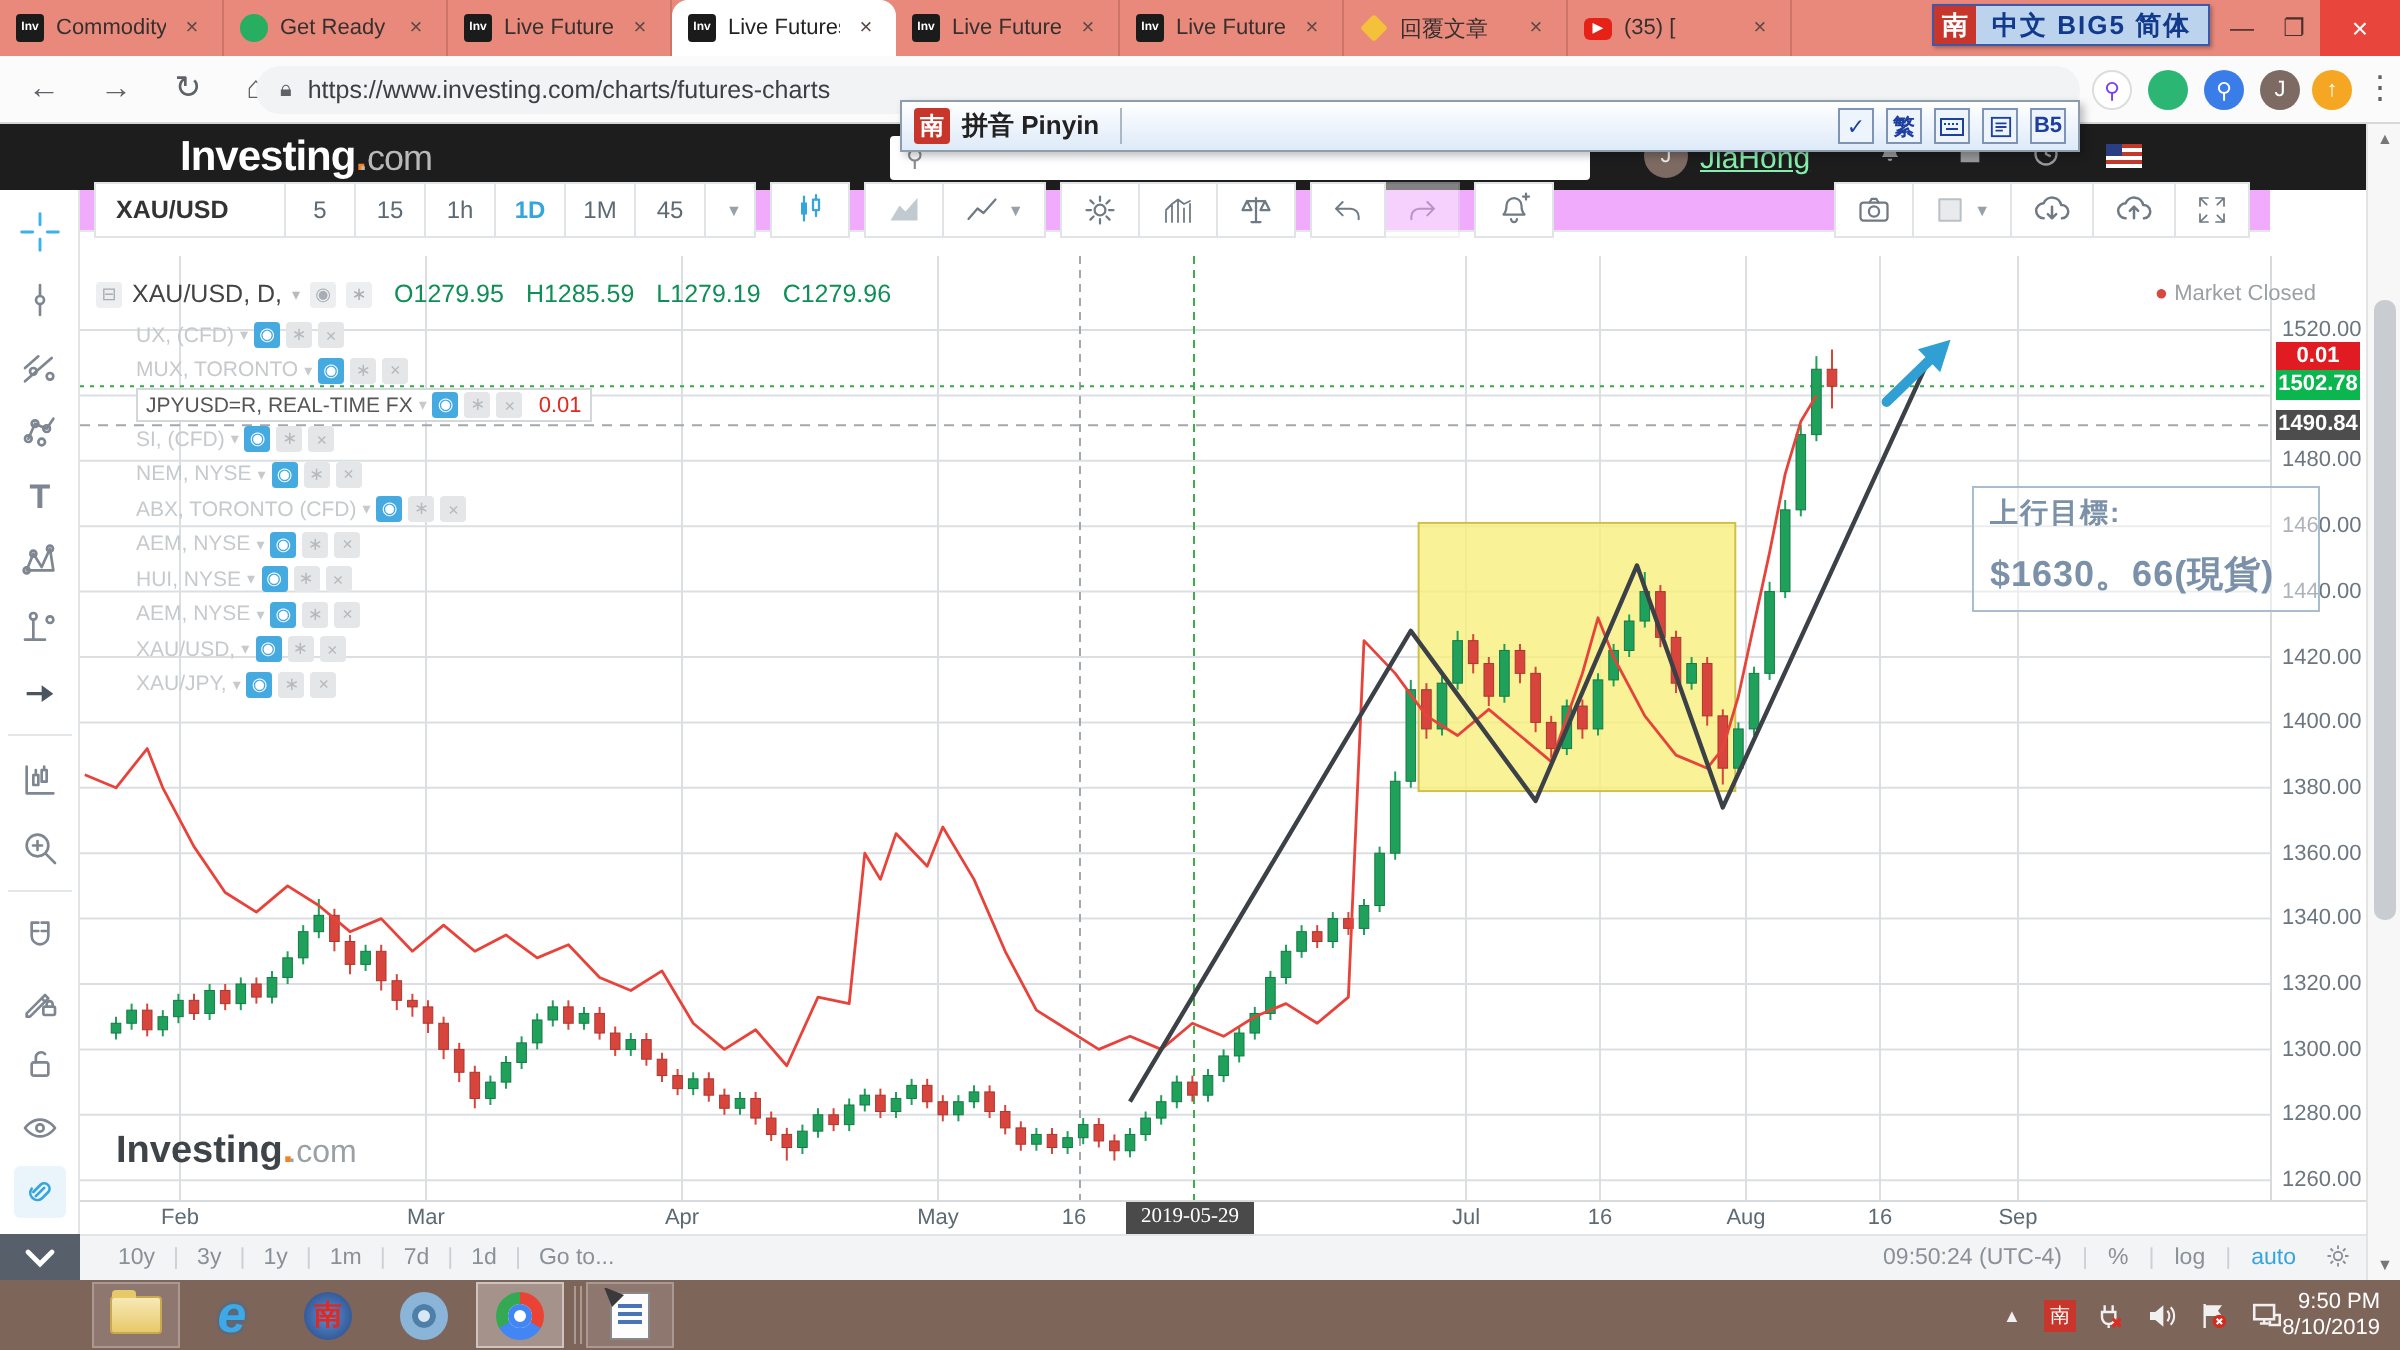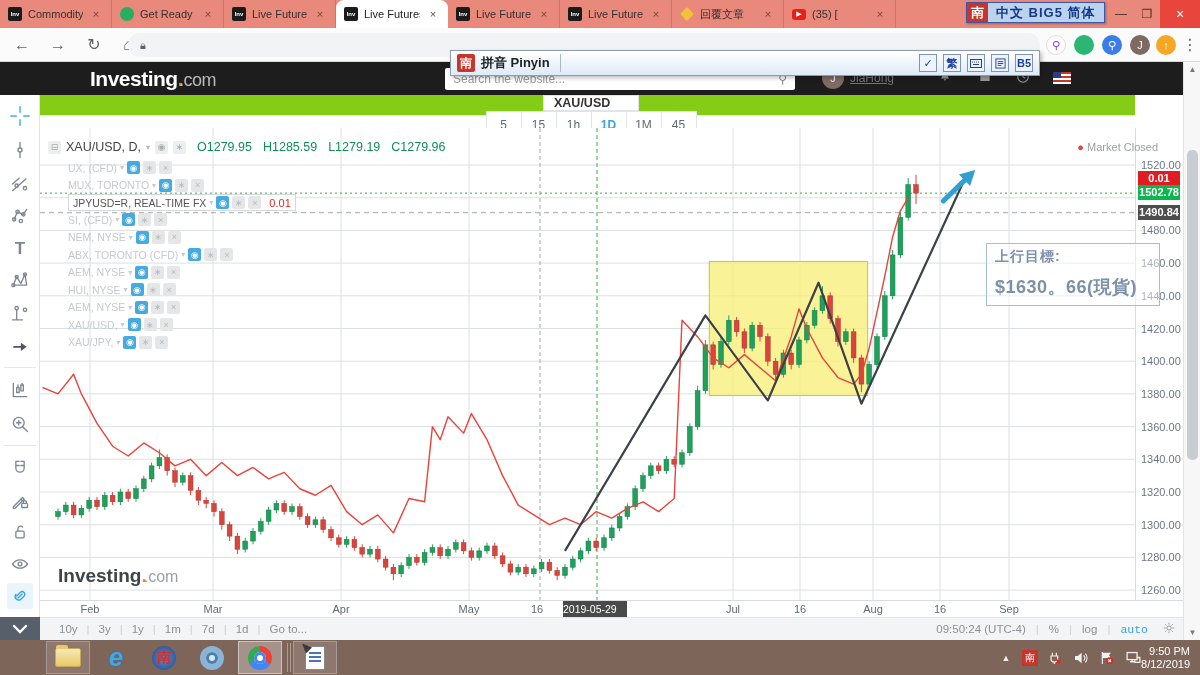--- a/index.html
+++ b/index.html
@@ -35,41 +35,41 @@
   
   #siteheader{left:0;top:62px;width:1200px;height:33px;background:#1d1d1d;}
   #logo{position:absolute;left:90px;top:5px;font-size:21px;font-weight:bold;color:#fff;letter-spacing:-.5px;}
   #logo .suffix{color:#b9b9b9;font-weight:normal;font-size:18px;}
   #logo .tittle{color:#f58220;}
   #hsearch{position:absolute;left:445px;top:6px;width:350px;height:22px;background:#fff;border-radius:2px;display:flex;align-items:center;padding:0 8px;}
   #hsearch .ph{flex:1;color:#9a9a9a;font-size:12px;}
   #hsearch .mag{color:#8a8a8a;font-size:12px;}
   .hdricon{position:absolute;top:8px;color:#9a9a9a;font-size:13px;}
   #avatar{position:absolute;left:822px;top:5px;width:22px;height:22px;border-radius:50%;background:#7d6a63;color:#eee;font-size:11px;display:flex;align-items:center;justify-content:center;}
-  #username{position:absolute;left:850px;top:9px;color:#737373;font-size:12px;text-decoration:underline;}
+  #username{position:absolute;left:850px;top:9px;color:#86efac;font-size:15px;text-decoration:underline;}
   #usflag{position:absolute;left:1053px;top:10px;width:18px;height:12px;background:repeating-linear-gradient(#c0392b 0 2px,#fff 2px 4px);}
   #usflag::after{content:"";position:absolute;left:0;top:0;width:8px;height:6px;background:#2c3e83;}
 
   
   #imebar{left:450px;top:50px;width:590px;height:26px;background:linear-gradient(#ffffff,#ddeaf8);border:1px solid #8e9dad;box-shadow:2px 2px 4px rgba(0,0,0,.25);display:flex;align-items:center;padding:0 6px;gap:6px;z-index:30;}
   #imebar .nan{width:18px;height:18px;background:#c7352b;color:#fff;font-weight:bold;font-size:12px;display:flex;align-items:center;justify-content:center;border-radius:2px;}
   #imebar .pinyin{font-size:13px;font-weight:bold;color:#222;border-right:1px solid #aab8c6;padding-right:10px;}
   #imebar .spring{flex:1;}
   .imetool{width:18px;height:18px;border:1px solid #7f93b5;background:#eef4fb;color:#1d3fa0;font-size:11px;font-weight:bold;display:flex;align-items:center;justify-content:center;}
 
   
   #tools{left:0;top:95px;width:40px;height:545px;background:#fff;border-right:1px solid #e1e4e6;}
   .tool{position:absolute;left:7px;width:26px;height:26px;display:flex;align-items:center;justify-content:center;}
   .tool svg{stroke:#7e8691;fill:none;stroke-width:1.6;stroke-linecap:round;stroke-linejoin:round;}
   .tdiv{position:absolute;left:4px;width:32px;border-top:1px solid #e4e7e9;}
   #tool-link{background:#eaf4fb;border-radius:3px;}
   #tools-collapse{position:absolute;left:0;top:522px;width:40px;height:23px;background:#57606a;display:flex;align-items:center;justify-content:center;}
 
   
-  #ctoolbar{left:40px;top:95px;width:1095px;height:21px;background:#84cc16;border-bottom:1px solid #e4e7e9;display:flex;align-items:center;padding-left:8px;flex-direction:column;}
+  #ctoolbar{left:40px;top:95px;width:1095px;height:21px;background:#f0abfc;border-bottom:1px solid #e4e7e9;display:flex;align-items:center;padding-left:8px;}
   .tbtn{height:28px;border:1px solid #e0e4e7;background:#fff;display:flex;align-items:center;justify-content:center;color:#5d6a74;font-size:12px;margin-left:-1px;padding:0 10px;}
   .tbtn svg{stroke:#707a84;fill:none;stroke-width:1.5;stroke-linecap:round;stroke-linejoin:round;}
   .tbtn.blue{color:#35a5dc;}
   .tbtn.blue svg{stroke:#35a5dc;}
   .tbtn .caret{font-size:8px;color:#98a1a9;margin-left:4px;}
   .tgap{width:8px;}
   #symbolbox{width:96px;justify-content:flex-start;color:#333;font-weight:bold;font-size:12.5px;}
   .spring{flex:1;}
 
   
@@ -94,26 +94,26 @@
   #watermark .tittle{color:#f58220;}
 
   
   #paxis{left:1135px;top:128px;width:48px;height:472px;background:#fff;border-left:1px solid #d8dbdd;}
   .ptick{position:absolute;left:5px;font-size:11px;color:#6c7680;}
   .pbadge{position:absolute;left:2px;right:3px;height:15px;color:#fff;font-size:11px;font-weight:bold;text-align:center;line-height:15px;}
 
   
   #taxis{left:40px;top:600px;width:1143px;height:17px;background:#fff;border-top:1px solid #d8dbdd;}
   .ttick{position:absolute;top:2px;width:40px;text-align:center;font-size:11px;color:#5d6a74;}
-  #tbadge{position:absolute;top:0;width:64px;height:16px;background:#4a4a4a;color:#fff;font-size:10.5px;line-height:16px;}
+  #tbadge{position:absolute;top:0;width:64px;height:16px;background:#4a4a4a;color:#fff;font-size:10.5px;text-align:center;line-height:16px;font-family:Liberation Serif, serif;}
   #rangebar{left:40px;top:617px;width:1160px;height:23px;background:#f3f4f5;border-top:1px solid #e2e4e6;display:flex;align-items:center;font-size:11.5px;color:#8a9097;padding:0 10px;}
   .rbtn{padding:0 9px;}
   .rsep{color:#ccd0d3;}
   #rangebar .right{margin-left:auto;display:flex;align-items:center;}
-  #rangebar .auto{color:#35a5dc;font-family:Liberation Mono, monospace;}
+  #rangebar .auto{color:#35a5dc;}
   #rangebar .gear{margin:0 14px;color:#8a9097;}
 
   
   #scrollbar{left:1183px;top:62px;width:17px;height:578px;background:#f7f7f7;border-left:1px solid #e3e3e3;z-index:25;}
   #scrollbar .arr{position:absolute;left:0;width:17px;height:15px;color:#777;font-size:8px;text-align:center;line-height:15px;}
   #sthumb{position:absolute;left:3px;top:88px;width:11px;height:310px;background:#c9ccd0;border-radius:5px;}
 
   
   #taskbar{left:0;top:640px;width:1200px;height:35px;background:#7e655a;}
   .task{position:absolute;top:1px;width:44px;height:33px;display:flex;align-items:center;justify-content:center;}
@@ -191,35 +191,35 @@
     <div class="winbtn" id="btn-close" style="left:1160px;width:40px;font-size:14px;">×</div>
   </div>
 
   <div id="btoolbar" class="abs">
     <div class="navic" style="left:10px;">←</div>
     <div class="navic" style="left:46px;">→</div>
     <div class="navic" style="left:82px;">↻</div>
     <div class="navic" style="left:116px;">⌂</div>
     <div id="omnibox">
       <span class="lock">🔒︎</span>
+      <span class="url">https://www.investing.com/charts/futures-charts</span>
     </div>
     <div class="ext" style="left:1046px;background:#fff;color:#7b3ff2;border:1px solid #ddd;">⚲</div>
     <div class="ext" style="left:1074px;background:#2bb673;"></div>
     <div class="ext" style="left:1102px;background:#3b7de8;">⚲</div>
     <div class="ext" style="left:1130px;background:#7d6a63;">J</div>
     <div class="ext" style="left:1156px;background:#f5a623;">↑</div>
     <div class="navic" style="left:1182px;width:14px;">⋮</div>
   </div>
 
   <div id="siteheader" class="abs">
     <div id="logo">
       <span>Investing</span><span class="tittle">.</span><span class="suffix" style="margin-left:-4px;">.com</span>
     </div>
     <div id="hsearch">
-      <span class="ph">Search the website...</span>
       <span class="mag">⚲</span>
     </div>
     <div id="avatar">J</div>
     <div id="username">JiaHong</div>
     <div class="hdricon" style="left:938px;">
       <svg width="14" height="14" viewBox="0 0 24 24" fill="#9a9a9a">
           <path d="M12 3a5 5 0 0 1 5 5c0 4 1 5.5 2 6.5H5c1-1 2-2.5 2-6.5a5 5 0 0 1 5-5zm-2 13h4a2 2 0 0 1-4 0z"></path>
         </svg>
     </div>
     <div class="hdricon" style="left:978px;">
@@ -945,18 +945,18 @@
         </svg>
       </div>
     <div class="tray" style="left:1121px;width:24px;">
       <svg width="17" height="17" viewBox="0 0 24 24" fill="none" stroke="#f0f0f0" stroke-width="1.8">
           <rect x="3" y="5" width="14" height="10"></rect>
           <path d="M7 18h6M10 15v3M17 12h4v7h-7v-3"></path>
         </svg>
       </div>
     <div class="tray" id="clockblock">
       <div>9:50 PM</div>
-      <div>8/12/2019</div>
+      <div>8/10/2019</div>
     </div>
 
   </div>
 
 </div>
 
 </body></html>

